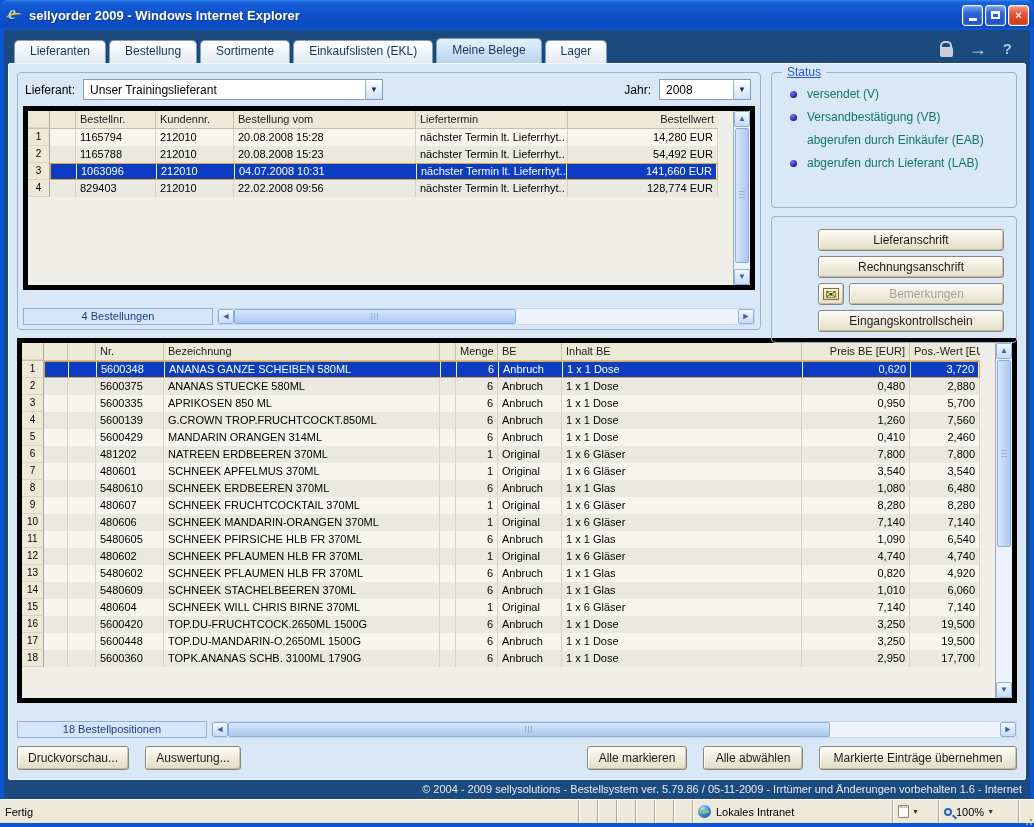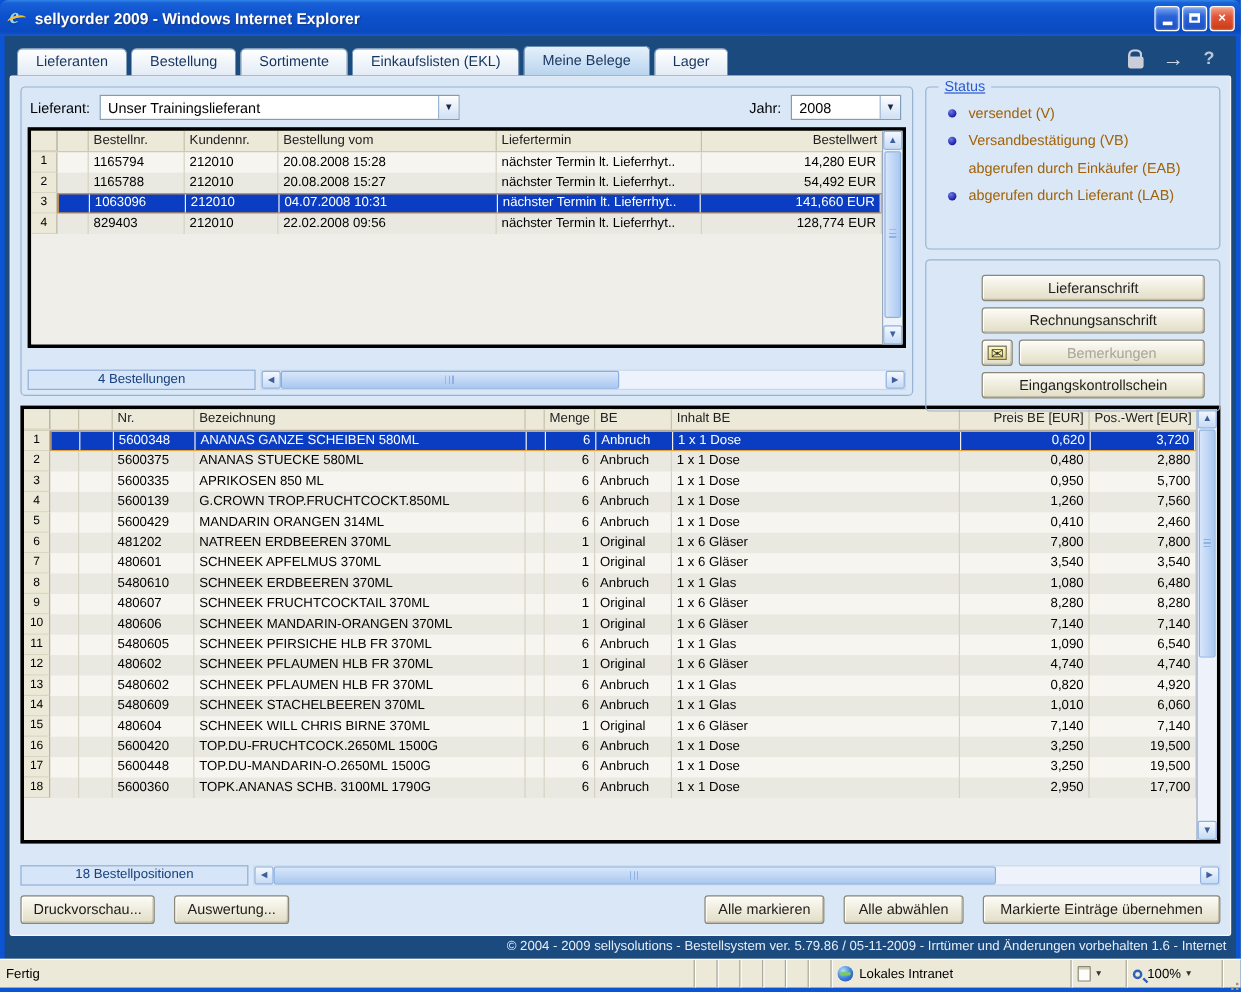--- a/index.html
+++ b/index.html
@@ -54,21 +54,21 @@
     color:#2a5ad0; font-size:12px;text-decoration:underline; }
 
   .filter-row { flex:0 0 29px; display:flex; align-items:center; padding:2px 4px 6px 2px; font-size:12px; color:#000; }
   .combo { display:flex; border:1px solid #7f9db9; background:#fff; height:21px; }
   .combo-value { padding:3px 6px 0 6px; font-size:12px; flex:1; white-space:nowrap; overflow:hidden; }
   .combo-btn { width:17px; background:linear-gradient(#fefefe,#d0e0f4); border-left:1px solid #9ab4d4;
     display:flex; align-items:center; justify-content:center; font-size:8px; color:#1c2a45; }
   .lbl { margin-right:8px; }
 
   
-  .grid { flex:1; min-height:0; display:flex; border:3px solid #000000; background:#efeee8; }
+  .grid { flex:1; min-height:0; display:flex; border:5px solid #000000; background:#efeee8;gap:15px; }
   .grid-main { flex:1; display:flex; flex-direction:column; overflow:hidden; }
   .thead { display:flex; flex:0 0 18px; background:#ece9d8; border-bottom:1px solid #c5c1a8; font-size:11px; color:#1c1c1c; }
   .th { padding:2px 4px 0 4px; border-right:1px solid #c5c1a8; white-space:nowrap; overflow:hidden; }
   .tr { display:flex; flex:0 0 17px; font-size:11px; }
   .td { padding:0 4px; border-right:1px solid #d6d3c6; white-space:nowrap; overflow:hidden; line-height:17px; }
   .c-num { flex:0 0 22px; background:#ece9d8; border-right:1px solid #aca899; border-bottom:1px solid #d8d5c4;
     text-align:center; font-size:10px; line-height:16px; padding:0 2px; }
   .cells { flex:1; display:flex; min-width:0; }
   .tr:nth-child(odd) .cells { background:#f6f5f0; }
   .tr:nth-child(even) .cells { background:#e9e8e1; }
@@ -113,21 +113,21 @@
   .hbtn { flex:0 0 16px; background:linear-gradient(#f4f8fd,#c6dbf5); border:1px solid #8cb0e0; border-radius:2px;
     color:#3d5f9e; font-size:9px; line-height:13px; text-align:center; }
   .htrack { flex:1; position:relative; }
   .hthumb { position:absolute; top:0px; bottom:0px; left:0; background:linear-gradient(180deg,#d8e6fa,#aac8f0);
     border:1px solid #88aee2; border-radius:2px; }
   .hthumb:after { content:''; position:absolute; top:3px; bottom:3px; left:calc(50% - 4px); width:8px;
     background:repeating-linear-gradient(90deg,#8fb2e4 0 1px,transparent 1px 3px); }
 
   
   .status-box { flex:0 0 136px; padding:14px 8px 4px 12px; }
-  .status-item { display:flex; align-items:center; margin:0 0 9px 0; font-size:12px; color:#a16207; }
+  .status-item { display:flex; align-items:center; margin:0 0 9px 0; font-size:12px; color:#0f766e; }
   .bullet { flex:0 0 7px; height:7px; border-radius:50%; margin:0 10px 0 6px;
     background:radial-gradient(circle at 35% 30%,#6a7ae8,#1818a0 75%); }
   .bullet.hidden { visibility:hidden; }
 
   .btns-box { flex:1; padding:12px 12px 10px 12px; display:flex; flex-direction:column; gap:5px; align-items:flex-end; }
   .xpbtn { background:linear-gradient(#fdfcf7,#ece9d8 60%,#e1ddc8); border:1px solid #8a8775; border-radius:3px;
     box-shadow:inset 1px 1px 0 rgba(255,255,255,.95), inset -1px -1px 0 rgba(150,145,120,.45);
     font-family:inherit; font-size:12px; color:#1c1c1c; height:22px; padding:0 10px; white-space:nowrap; }
   .side-btn { width:186px; }
   .bem-row { display:flex; gap:5px; width:186px; }
@@ -245,21 +245,21 @@
                       <div class="td c-lt">nächster Termin lt. Lieferrhyt..</div>
                       <div class="td c-wert r">14,280 EUR</div>
                     </div>
                   </div>
                   <div class="tr">
                     <div class="td c-num">2</div>
                     <div class="cells">
                       <div class="td c-sel"></div>
                       <div class="td c-bnr">1165788</div>
                       <div class="td c-knr">212010</div>
-                      <div class="td c-vom">20.08.2008 15:27</div>
+                      <div class="td c-vom">20.08.2008 15:23</div>
                       <div class="td c-lt">nächster Termin lt. Lieferrhyt..</div>
                       <div class="td c-wert r">54,492 EUR</div>
                     </div>
                   </div>
                   <div class="tr">
                     <div class="td c-num">3</div>
                     <div class="cells selected">
                       <div class="td c-sel"></div>
                       <div class="td c-bnr">1063096</div>
                       <div class="td c-knr">212010</div>

